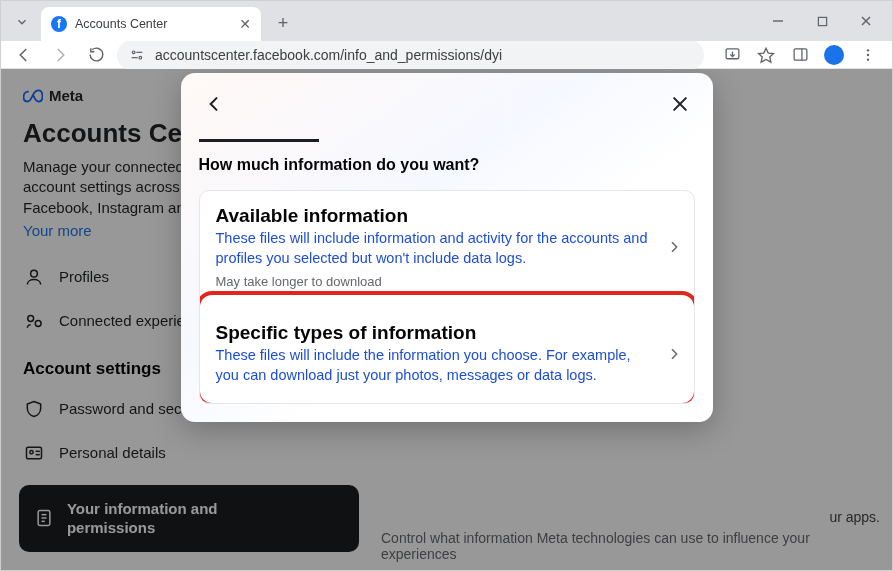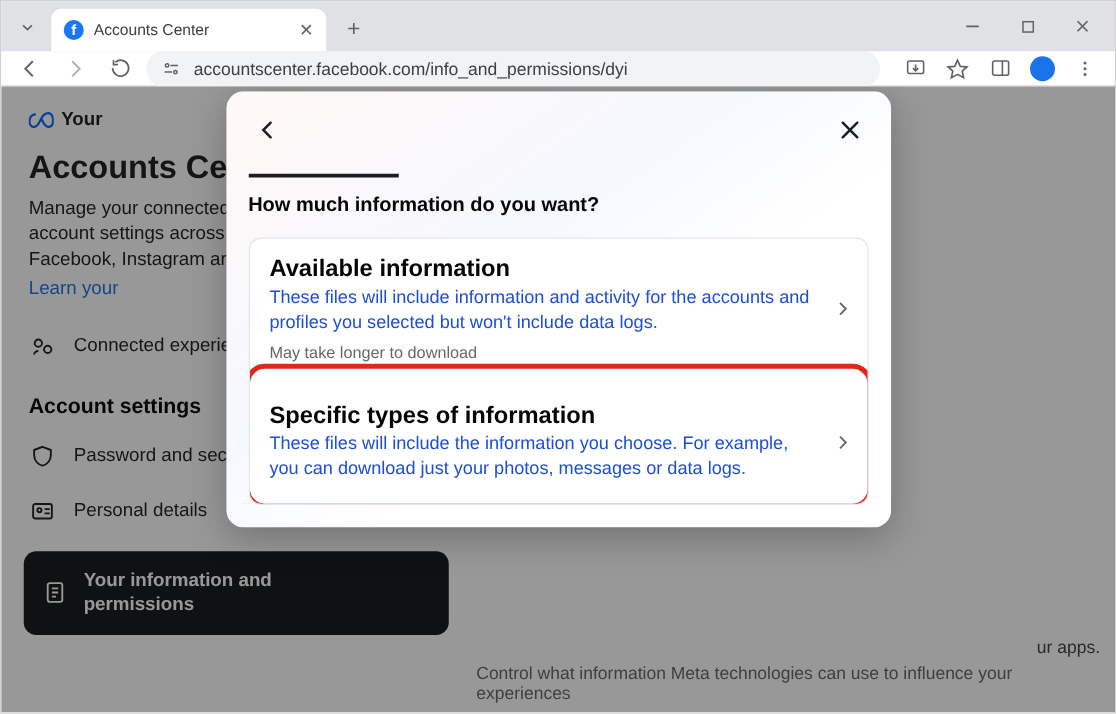--- a/index.html
+++ b/index.html
@@ -171,27 +171,36 @@
     </div>
   </div>
 
   <div class="viewport">
     <div class="page">
 
       <div class="meta-logo">
         <svg viewBox="0 0 36 24">
             <path d="M9 4 C4 4 1 9 1 14 C1 19 4 22 8 22 C13 22 16 14 18 10 C20 6 23 2 28 2 C33 2 35 8 35 13 C35 19 32 22 28 22 C23 22 20 14 18 10" fill="none" stroke="#0866ff" stroke-width="3.2" stroke-linecap="round"></path>
           </svg>
-        <span>Your</span>
+        <span>Meta</span>
       </div>
 
       <div class="ac-title">Accounts Center</div>
       <div class="ac-desc">Manage your connected experiences and account settings across Meta technologies like Facebook, Instagram and more.</div>
-      <a class="learn">Learn your</a>
-
+      <a class="learn">Your more</a>
+
+      <div class="side-item">
+        <span class="icon">
+            <svg width="20" height="20" viewBox="0 0 24 24" fill="none" stroke="#1c1e21" stroke-width="1.8">
+              <circle cx="12" cy="8" r="4"></circle>
+              <path d="M4 21c0-4 4-6 8-6s8 2 8 6"></path>
+            </svg>
+          </span>
+        <span>Profiles</span>
+      </div>
       <div class="side-item">
         <span class="icon">
             <svg width="20" height="20" viewBox="0 0 24 24" fill="none" stroke="#1c1e21" stroke-width="1.8">
               <circle cx="8" cy="9" r="3.5"></circle>
               <circle cx="17" cy="15" r="3.5"></circle>
               <path d="M4 20c0-2 2-3.5 4-3.5"></path>
             </svg>
           </span>
         <span>Connected experiences</span>
       </div>

